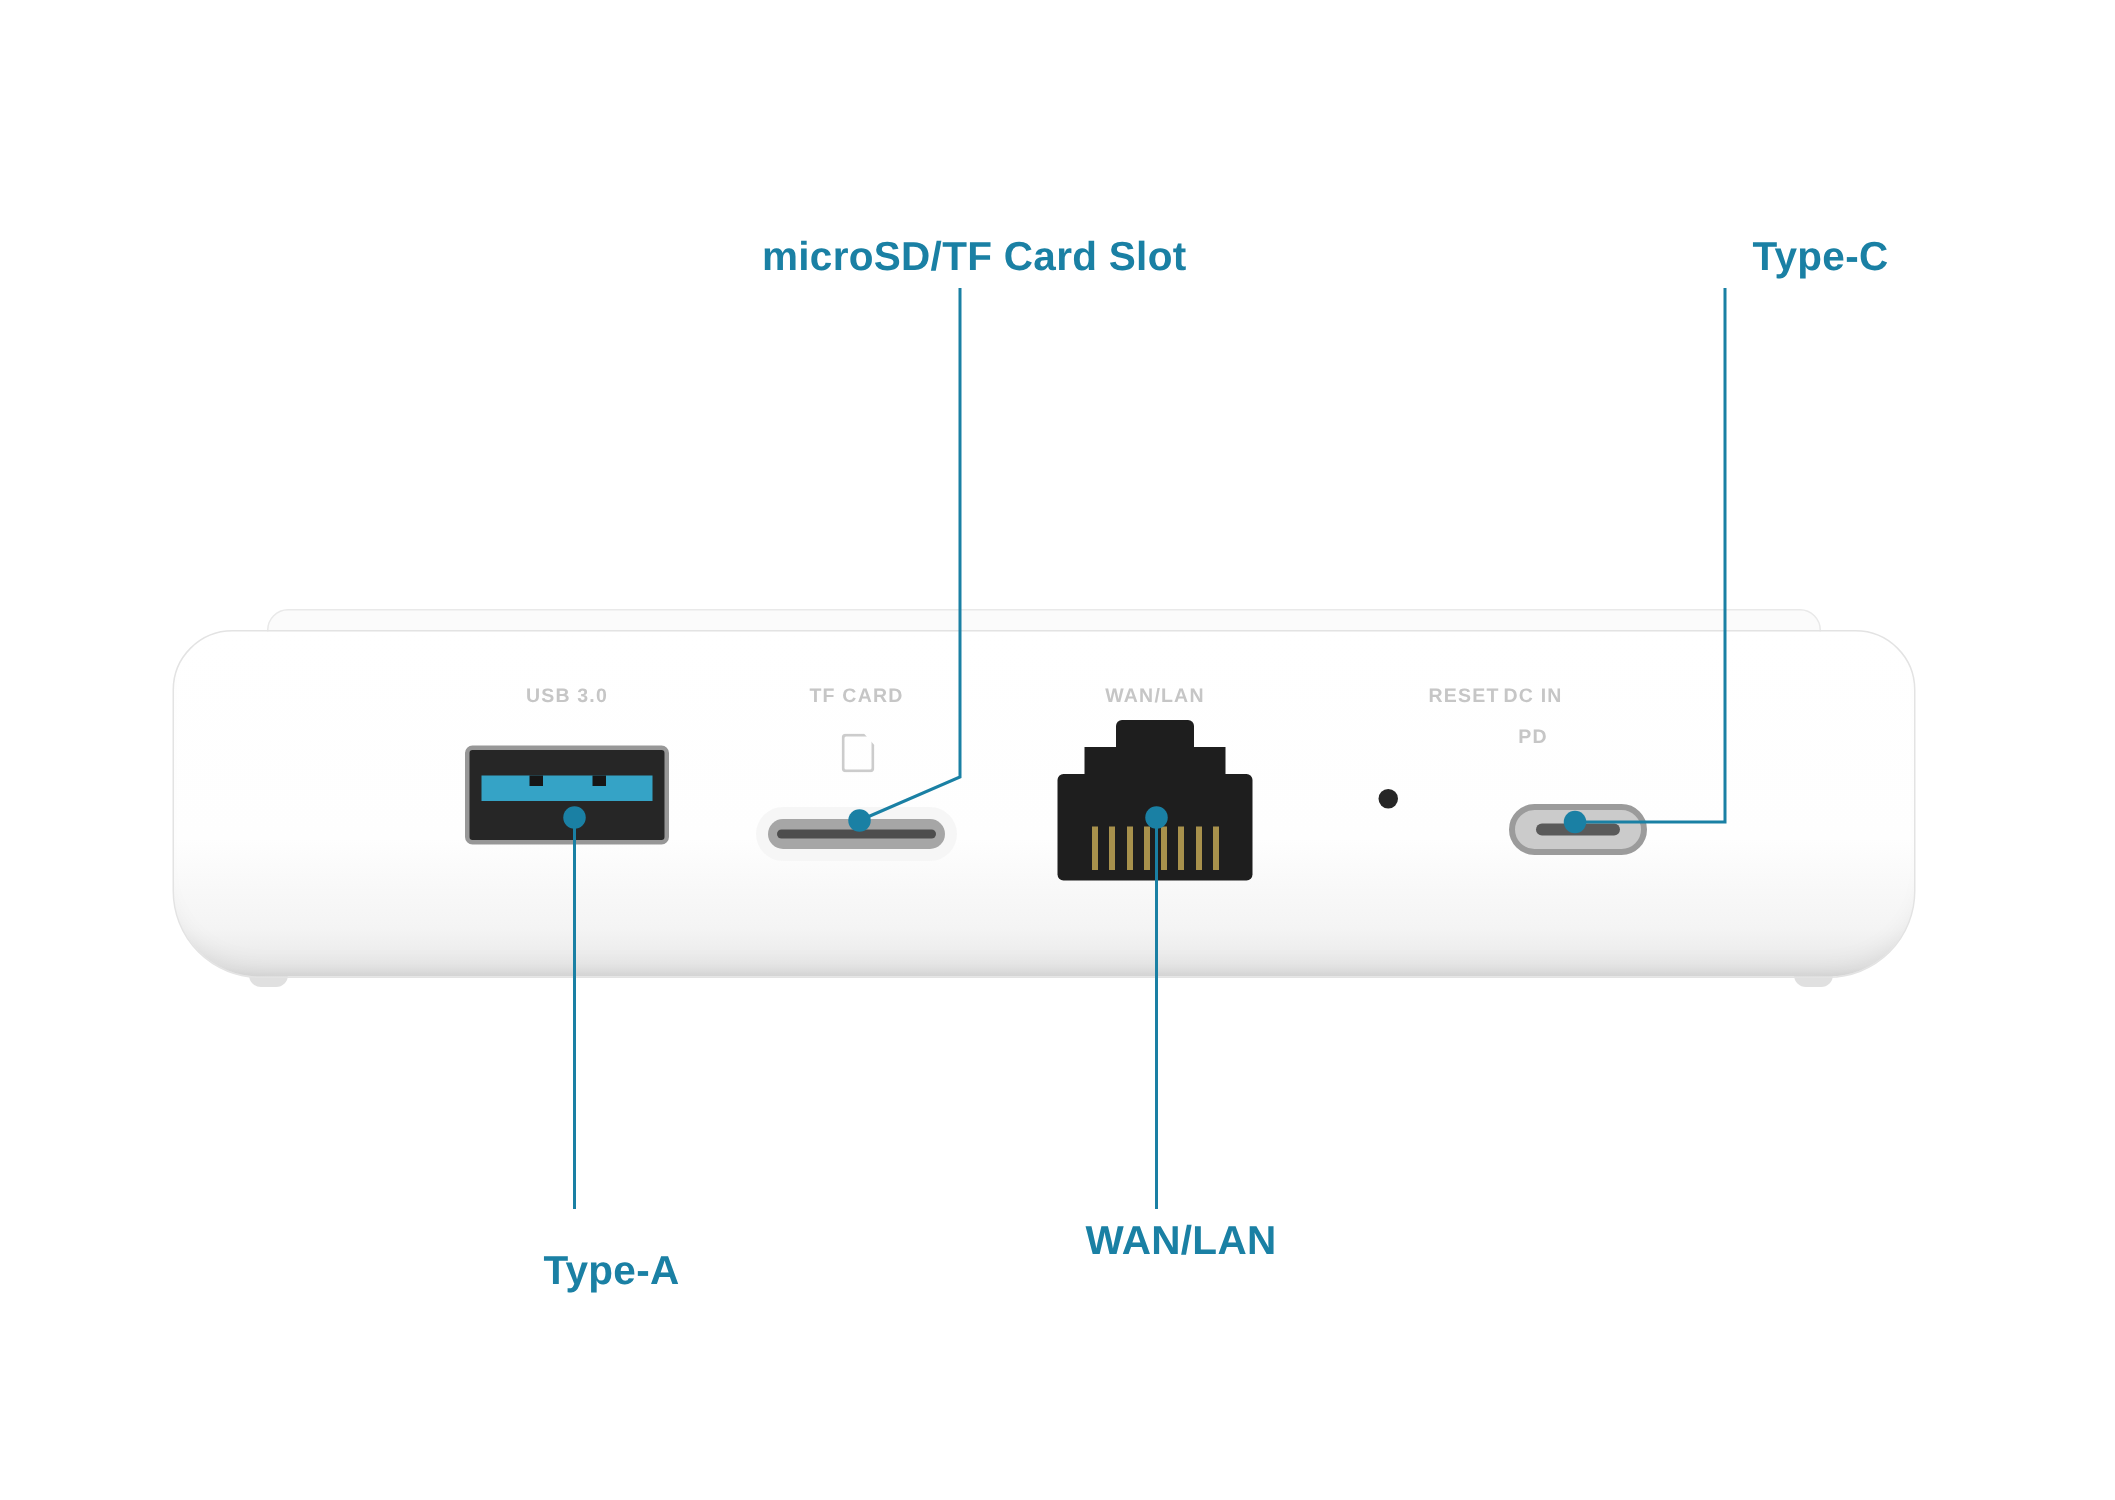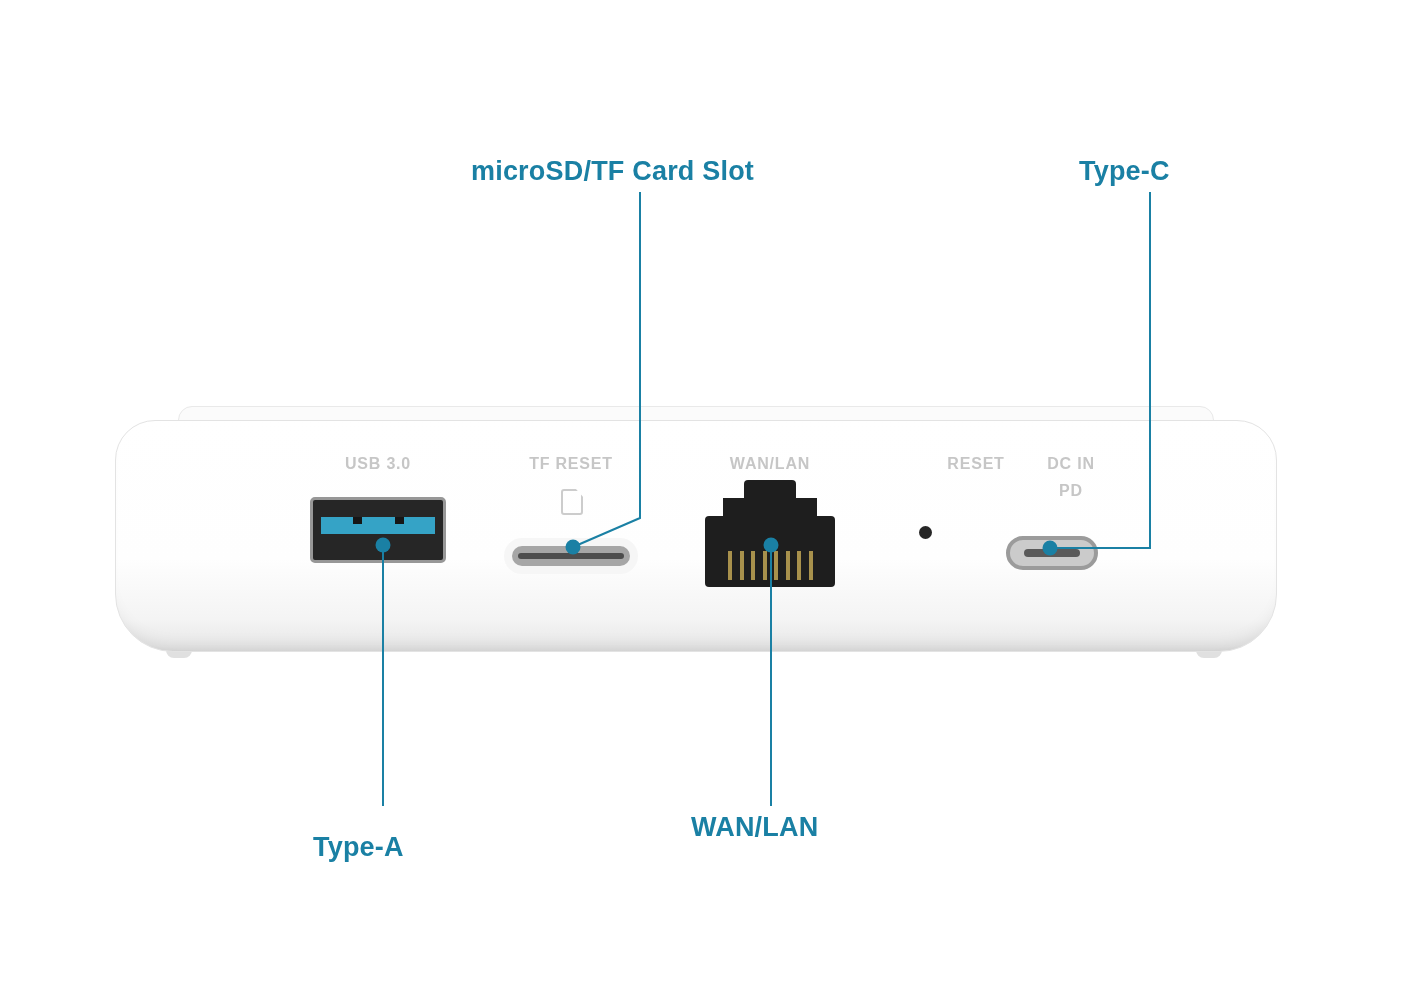--- a/index.html
+++ b/index.html
@@ -14,27 +14,27 @@
           border-radius:0 0 8px 8px; z-index:1; }
   .foot-left { left:166px; }
   .foot-right { left:1196px; }
   .device-body { position:absolute; left:115px; top:420px; width:1162px; height:232px;
          background:linear-gradient(180deg,#ffffff 0%,#fefefe 60%,#f4f4f4 86%,#e9e9e9 97%,#e1e1e1 100%);
          border:1px solid #e3e3e3; border-radius:40px 40px 58px 58px;
          box-shadow: inset 0 -16px 20px -16px rgba(0,0,0,0.12);
          z-index:2; }
 
   
-  .port-label { position:absolute; top:450px; color:#c6c6c6; font-size:16px; font-weight:bold;
+  .port-label { position:absolute; top:450px; color:#c6c6c6; font-size:13px; font-weight:bold;
                 letter-spacing:0.8px; text-align:center; line-height:27px; z-index:3; }
   .pl-usb   { left:310px; width:136px; }
   .pl-tf    { left:512px; width:118px; }
   .pl-wan   { left:705px; width:130px; }
   .pl-reset { left:922px; width:108px; }
-  .pl-dcin  { left:1021px; width:100px; }
+  .pl-dcin  { left:972px; width:100px; }
 
   
   .usb-a { position:absolute; left:310px; top:497px; width:136px; height:66px;
            background:#262626; border:3px solid #979797; border-radius:5px; z-index:3; }
   .usb-a-tongue { position:absolute; left:8px; right:8px; top:17px; height:17px; background:#35a3c6; }
   .usb-a-notch { position:absolute; top:17px; width:9px; height:7px; background:#161616; }
   .notch-1 { left:40px; } .notch-2 { left:82px; }
 
   
   .tf-slot { position:absolute; left:512px; top:546px; width:118px; height:20px;
@@ -58,40 +58,40 @@
                 border-radius:50%; background:#262626; z-index:3; }
 
   
   .usb-c { position:absolute; left:1006px; top:536px; width:92px; height:34px;
            border:4px solid #9b9b9b; border-radius:17px; background:#cbcbcb; z-index:3; }
   .usb-c-inner { position:absolute; left:14px; right:14px; top:9px; height:8px;
                  border-radius:4px; background:#5a5a5a; }
 
   
   .callout { position:absolute; color:#1a80a4; font-size:27px; font-weight:bold;
-             text-align:left; letter-spacing:0.2px; z-index:7; }
+             text-align:right; letter-spacing:0.2px; z-index:7; }
   .co-microsd { left:471px;  top:156px; width:320px; }
-  .co-typec   { left:1079px; top:156px; width:120px; }
+  .co-typec   { left:1139px; top:156px; width:120px; }
   .co-typea   { left:313px;  top:812px; width:140px;margin-top:20px; }
   .co-wanlan  { left:691px;  top:812px; width:160px; }
 
   .overlay { position:absolute; left:0; top:0; z-index:6; pointer-events:none; }
 </style>
 </head>
 <body>
 
 <div class="stage">
 
   <div class="lid"></div>
   <div class="foot foot-left"></div>
   <div class="foot foot-right"></div>
   <div class="device-body"></div>
 
   <div class="port-label pl-usb">USB 3.0</div>
-  <div class="port-label pl-tf">TF RESET</div>
+  <div class="port-label pl-tf">TF CARD</div>
   <div class="port-label pl-wan">WAN/LAN</div>
   <div class="port-label pl-reset">RESET</div>
   <div class="port-label pl-dcin">
     <span style="display:block">DC IN</span>
     <span style="display:block">PD</span>
   </div>
 
   <div class="usb-a">
     <div class="usb-a-tongue"></div>
     <div class="usb-a-notch notch-1"></div>

